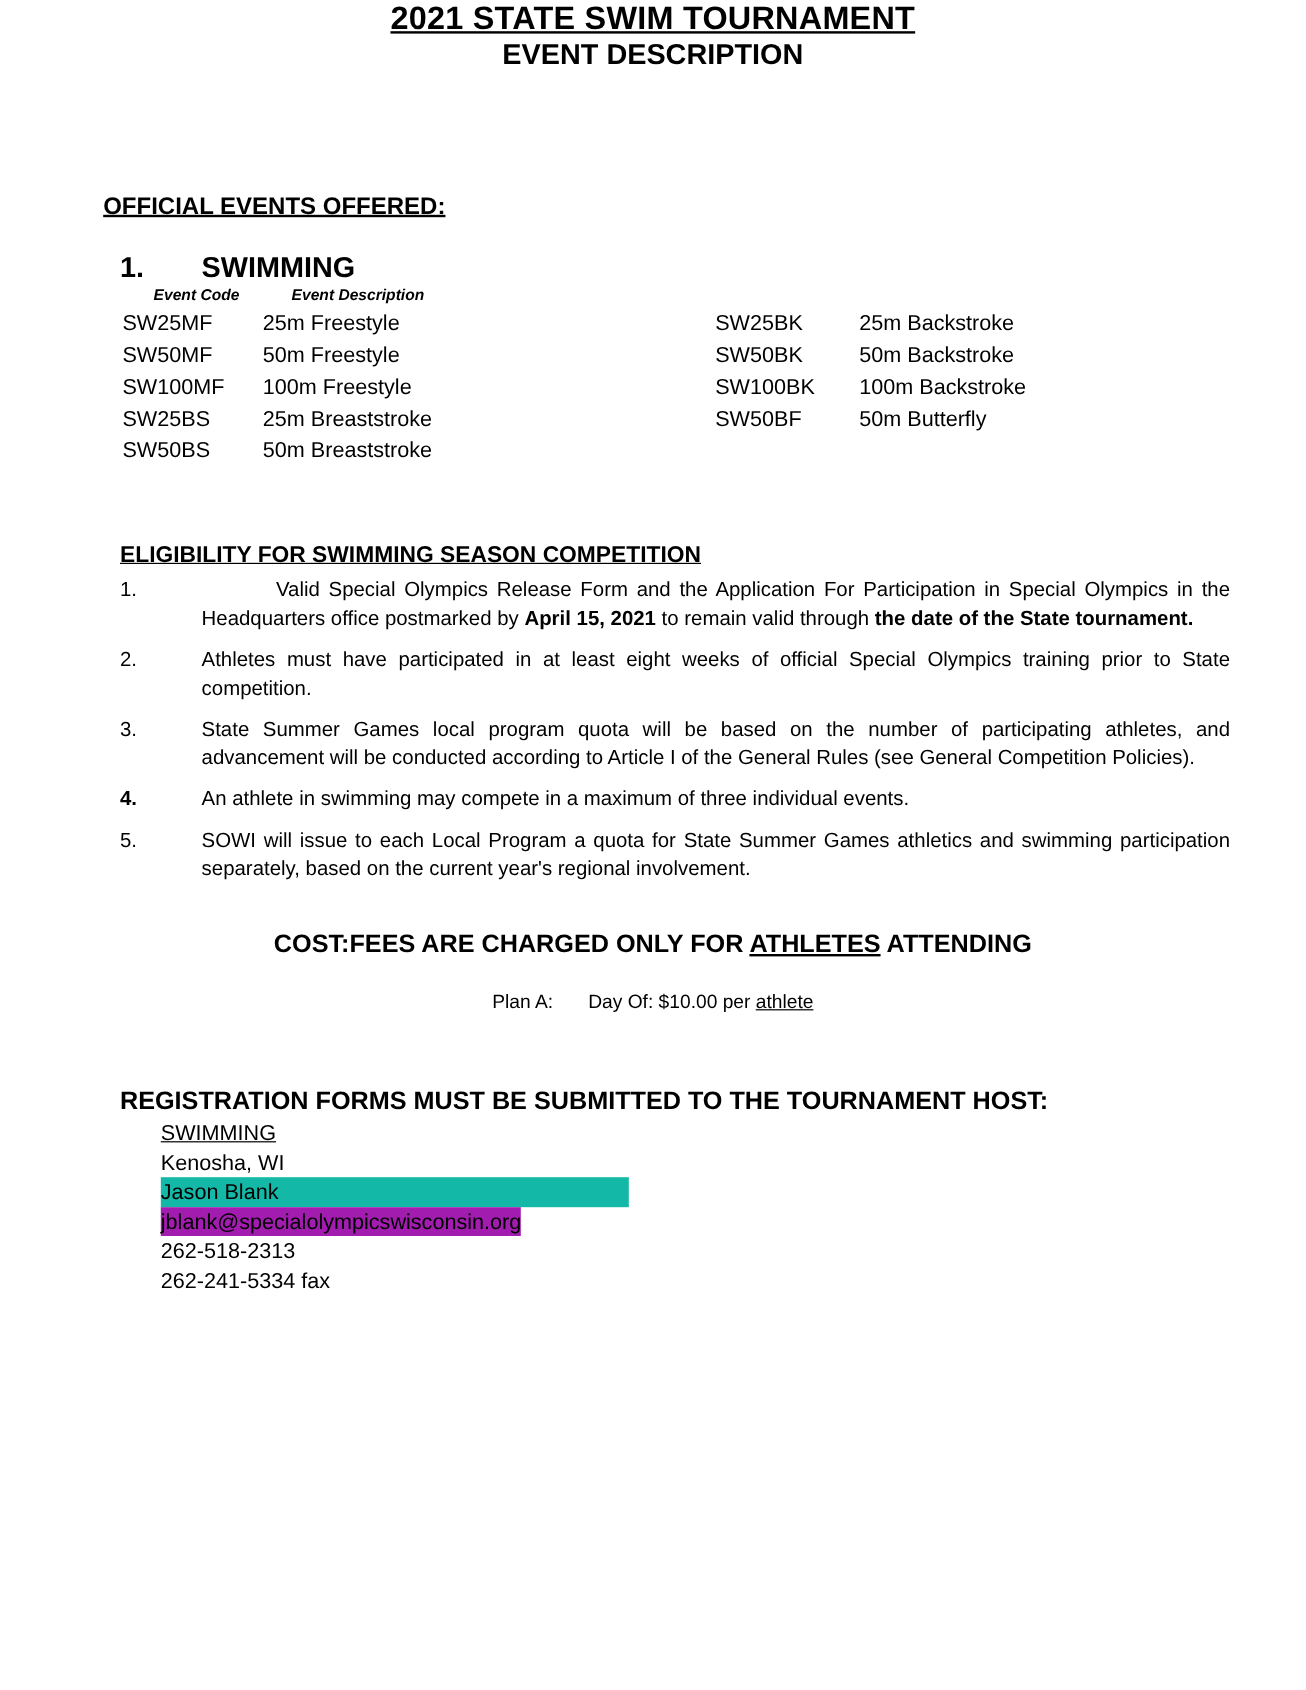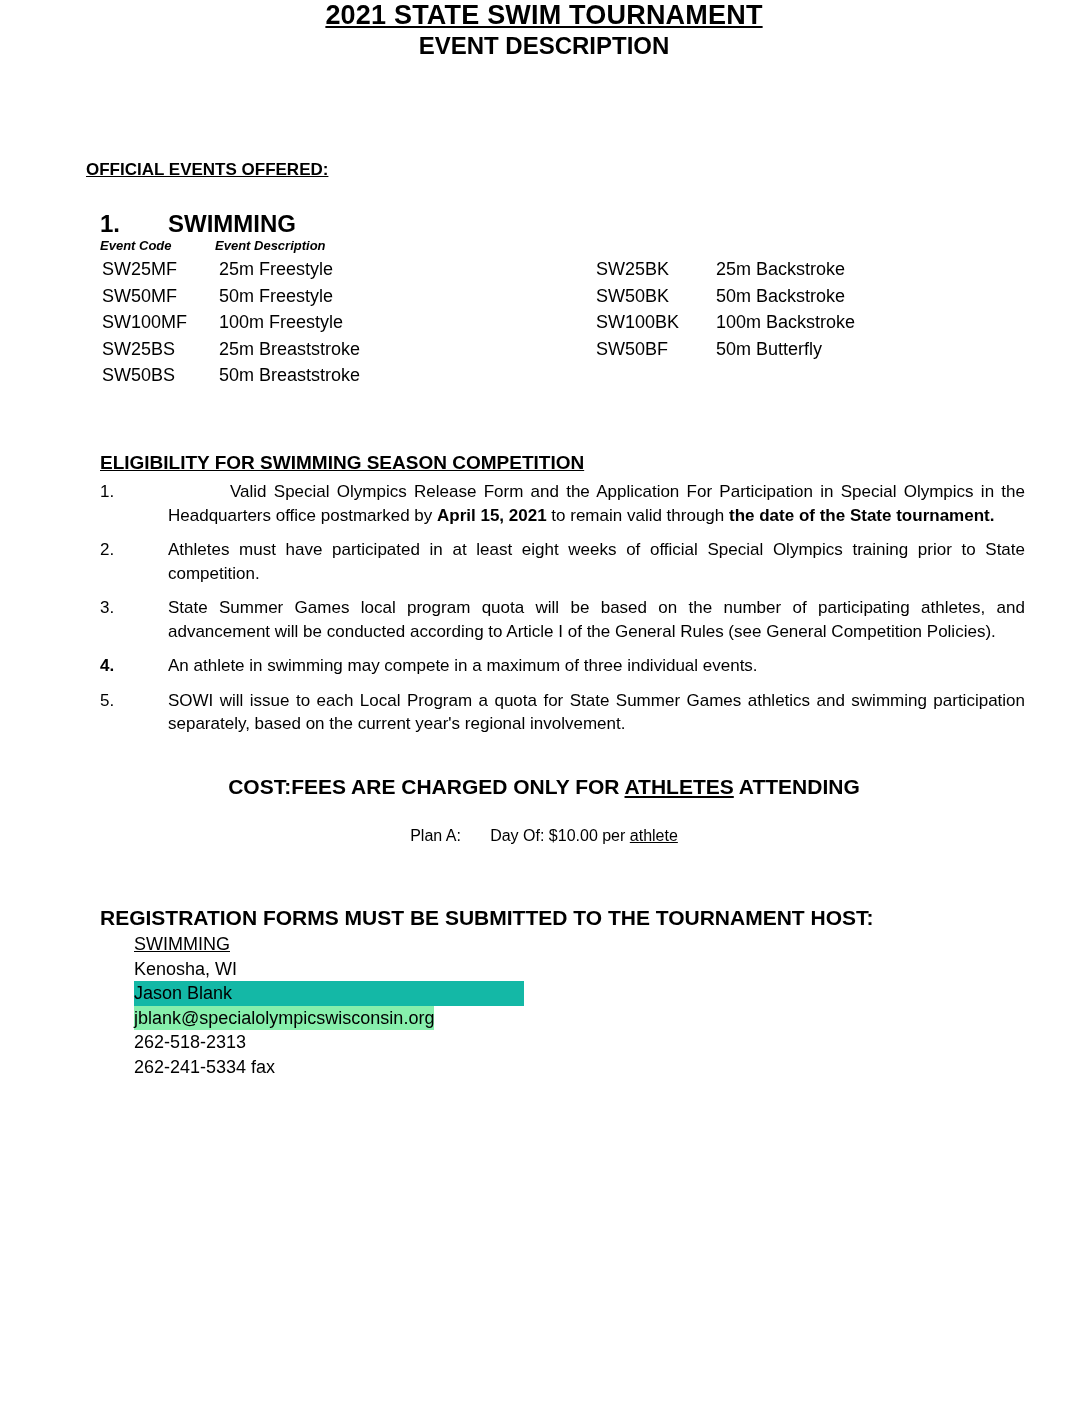--- a/index.html
+++ b/index.html
@@ -38,21 +38,21 @@
   .doc-subtitle {
     font-size: 24px;
     font-weight: bold;
     display: block;
     margin-top: 2px;
     line-height: 1.15;
   }
 
   
   .section-heading {
-    font-size: 17px;
+    font-size: 20px;
     font-weight: bold;
     text-decoration: underline;
     margin: 0;
     line-height: 1.2;
   }
 
   .sec-official {
     position: absolute;
     left: 86px;
     top: 160px;
@@ -71,21 +71,21 @@
   }
 
   .col-headers {
     position: absolute;
     left: 100px;
     top: 238px;
     font-size: 13px;
     font-weight: bold;
     font-style: italic;
   }
-  .col-headers .c1 { display: inline-block; width: 115px; }
+  .col-headers .c1 { display: inline-block; width: 115px; margin-left: 28px; }
   .col-headers .c2 { display: inline-block; }
 
   .events-table {
     position: absolute;
     left: 100px;
     top: 255px;
     font-size: 18px;
     line-height: 24.5px;
   }
   .events-table td {
@@ -172,21 +172,21 @@
     font-size: 18px;
     line-height: 24.5px;
   }
   .reg-lines .u { text-decoration: underline; }
   .hl-name {
     background: #14b8a6;
     display: inline-block;
     min-width: 390px;
   }
   .hl-email {
-    background: #86efac;
+    background: #a21caf;
     display: inline-block;
   }
 </style>
 </head>
 <body>
 
 <div class="page">
 
   <div class="title-block">
     <span class="doc-title">2021 STATE SWIM TOURNAMENT</span>

